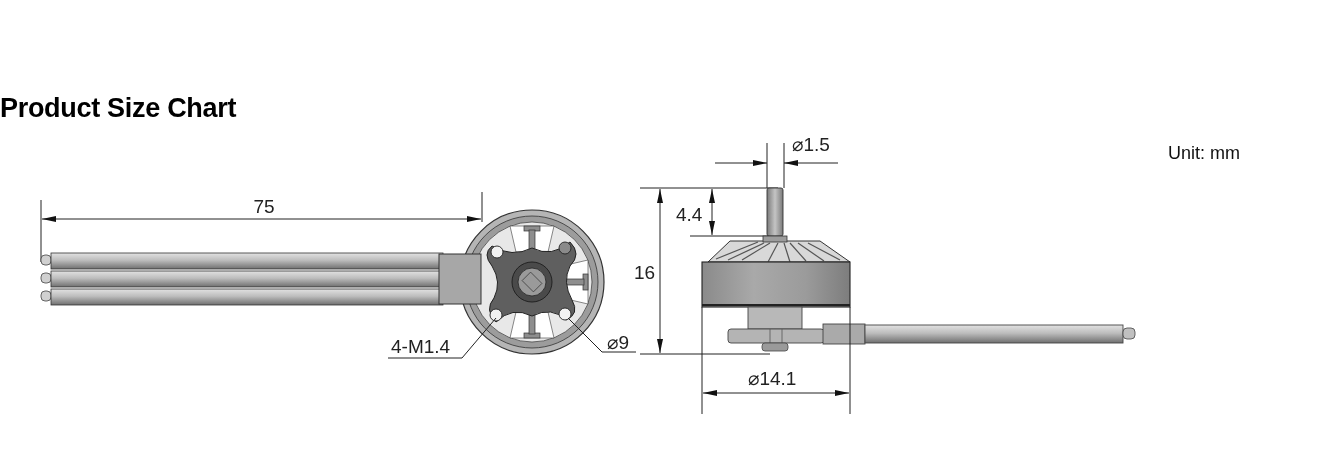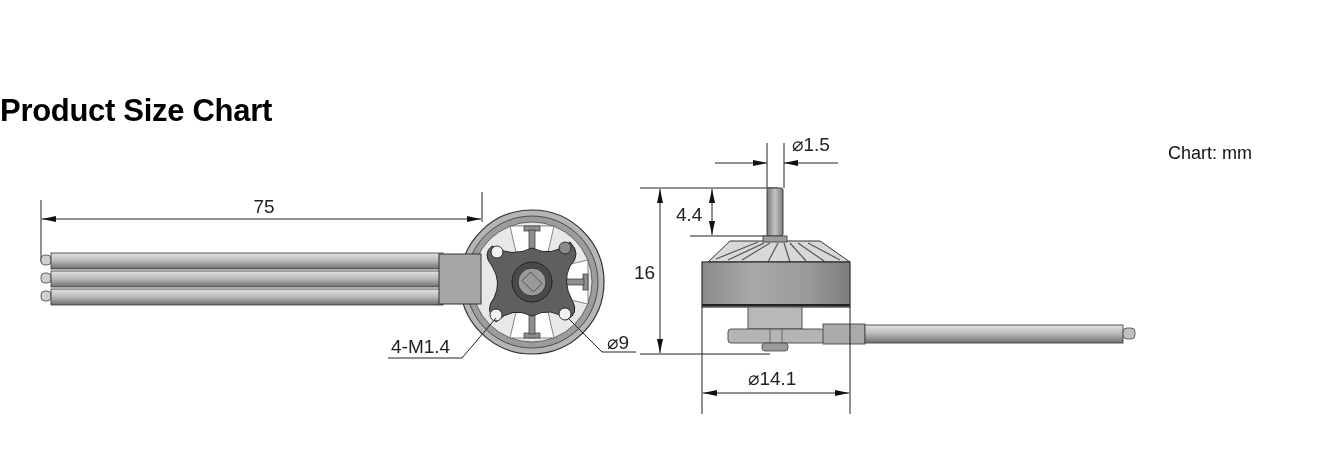--- a/index.html
+++ b/index.html
@@ -1,28 +1,28 @@
 <!DOCTYPE html>
 <html><head>
 <meta charset="utf-8">
 <style>
   html, body { margin: 0; padding: 0; background: #ffffff; }
   body { width: 1320px; height: 449px; position: relative; overflow: hidden;
          font-family: "Liberation Sans", "DejaVu Sans", sans-serif; color: #111; }
-  .title { position: absolute; left: 0; top: 93px; font-size: 31px; font-weight: bold;
+  .title { position: absolute; left: 0; top: 93px; font-size: 27px; font-weight: bold;
            letter-spacing: -0.3px; color: #000; text-align: right; }
   .unit { position: absolute; left: 1168px; top: 143px; font-size: 18px; color: #111; }
   svg { position: absolute; left: 0; top: 0; }
   .dim-text { font-family: "Liberation Sans", "DejaVu Sans", sans-serif; font-size: 19px; fill: #222; }
 </style>
 </head>
 <body>
 
 <div class="title">Product Size Chart</div>
-<div class="unit">Chart: mm</div>
+<div class="unit">Unit: mm</div>
 
 <svg width="1320" height="449" viewBox="0 0 1320 449">
   <defs>
     <linearGradient id="wireGrad" x1="0" y1="0" x2="0" y2="1">
       <stop offset="0" stop-color="#e2e2e2"></stop>
       <stop offset="0.45" stop-color="#bdbdbd"></stop>
       <stop offset="1" stop-color="#6f6f6f"></stop>
     </linearGradient>
     <linearGradient id="bellGrad" x1="0" y1="0" x2="1" y2="0">
       <stop offset="0" stop-color="#8a8a8a"></stop>

